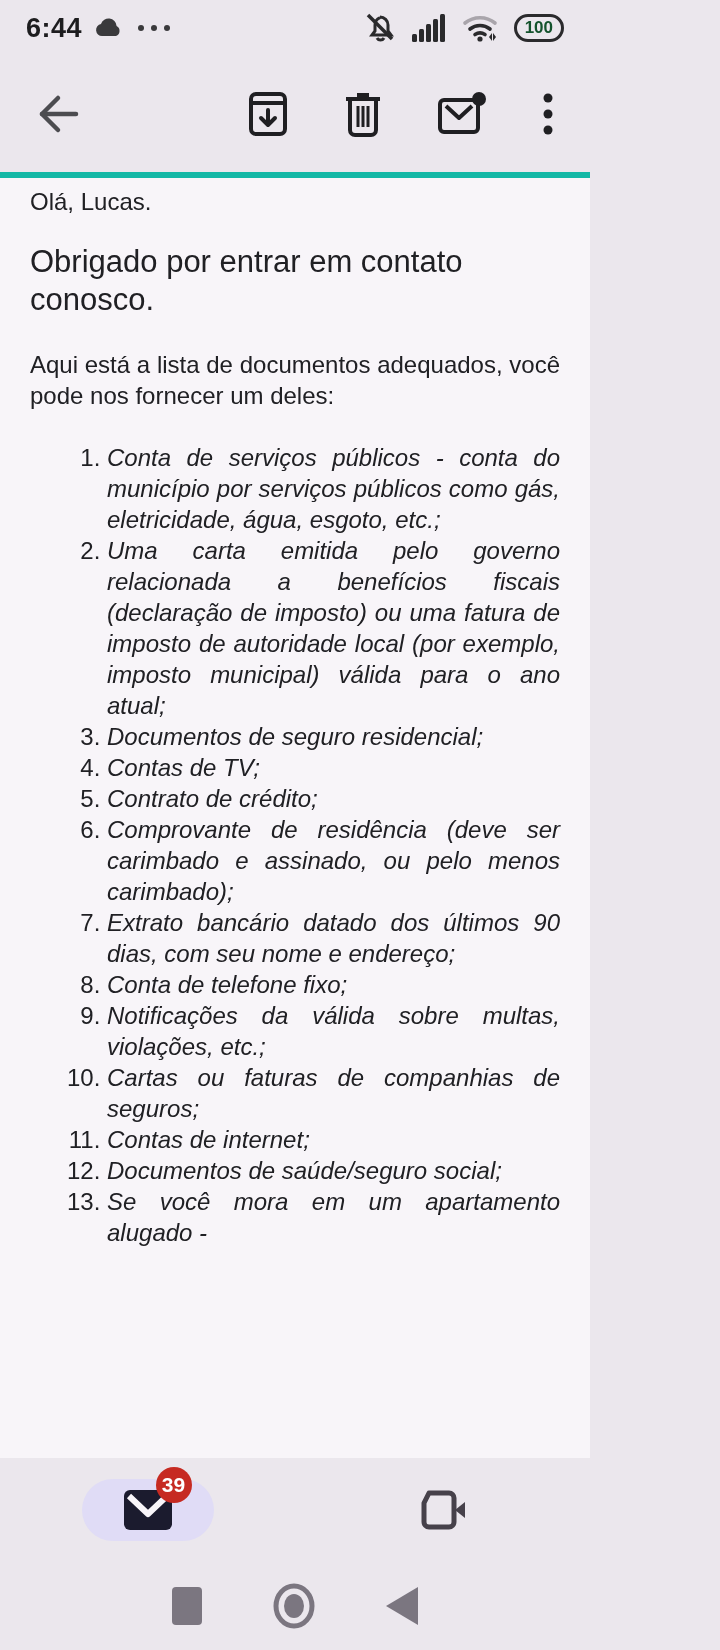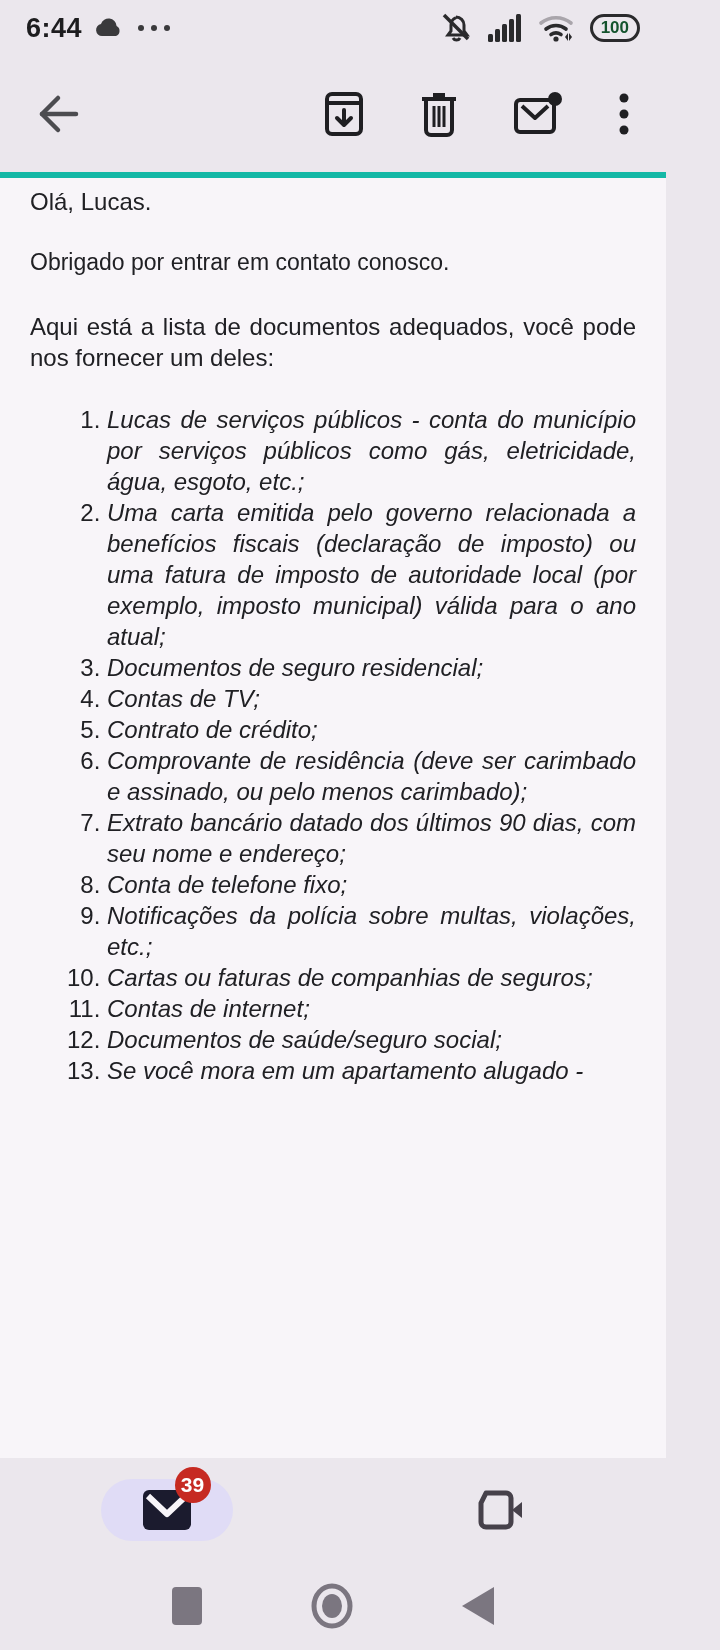--- a/index.html
+++ b/index.html
@@ -3,21 +3,21 @@
 <meta charset="utf-8">
 <style>
   html, body { margin: 0; padding: 0; }
   body {
     width: 720px; height: 1650px;
     font-family: "Liberation Sans", sans-serif;
     background: #ebe7ed;
     overflow: hidden;
     color: #202024;
   }
-  .phone { width: 666px; height: 1650px; display: flex; flex-direction: column; }
+  .phone { width: 590px; height: 1650px; display: flex; flex-direction: column; }
 
   
   .status-bar {
     height: 56px; flex: 0 0 56px;
     display: flex; align-items: center;
     padding: 0 26px; box-sizing: border-box;
     background: #ebe7ed;
   }
   .status-left { display: flex; align-items: center; gap: 12px; }
   .status-time { font-size: 27px; font-weight: 700; color: #1d1d1f; letter-spacing: 0.5px; }
@@ -43,21 +43,21 @@
   .content {
     flex: 1 1 auto;
     background: #f8f5f9;
     border-top: 6px solid #14b8a6;
     padding: 8px 30px 0 30px;
     box-sizing: border-box;
     overflow: hidden;
     font-size: 24px; line-height: 31px;
   }
   .greeting { margin: 0 0 26px 0; font-size: 24px; }
-  .heading  { margin: 0 0 30px 0; font-size: 23px; font-weight: 400; line-height: 38px; }
+  .heading  { margin: 0 0 30px 0; font-size: 31px; font-weight: 400; line-height: 38px; }
   .para     { margin: 0 0 31px 0; text-align: justify; }
   .para-highlight { margin: 0 0 31px 0; text-align: justify; }
   .doc-list {
     margin: 0; padding: 0 0 0 77px;
     font-style: italic; text-align: justify;
   }
   .doc-list li { margin: 0; }
   .doc-list li::marker { font-style: normal; }
 
   
@@ -183,29 +183,29 @@
         </svg>
       </button>
     </div>
   </div>
 
   <div class="content">
     <p class="greeting">Olá, Lucas.</p>
     <p class="heading">Obrigado por entrar em contato conosco.</p>
     <p class="para">Aqui está a lista de documentos adequados, você pode nos fornecer um deles:</p>
     <ol class="doc-list">
-        <li>Lucas de serviços públicos - conta do município por serviços públicos como gás, eletricidade, água, esgoto, etc.;</li>
+        <li>Conta de serviços públicos - conta do município por serviços públicos como gás, eletricidade, água, esgoto, etc.;</li>
         <li>Uma carta emitida pelo governo relacionada a benefícios fiscais (declaração de imposto) ou uma fatura de imposto de autoridade local (por exemplo, imposto municipal) válida para o ano atual;</li>
         <li>Documentos de seguro residencial;</li>
         <li>Contas de TV;</li>
         <li>Contrato de crédito;</li>
         <li>Comprovante de residência (deve ser carimbado e assinado, ou pelo menos carimbado);</li>
         <li>Extrato bancário datado dos últimos 90 dias, com seu nome e endereço;</li>
         <li>Conta de telefone fixo;</li>
-        <li>Notificações da polícia sobre multas, violações, etc.;</li>
+        <li>Notificações da válida sobre multas, violações, etc.;</li>
         <li>Cartas ou faturas de companhias de seguros;</li>
         <li>Contas de internet;</li>
         <li>Documentos de saúde/seguro social;</li>
         <li>Se você mora em um apartamento alugado -</li>
       </ol>
   </div>
 
   <div class="bottom-tabs">
     <div class="tab">
       <div class="tab-pill">

